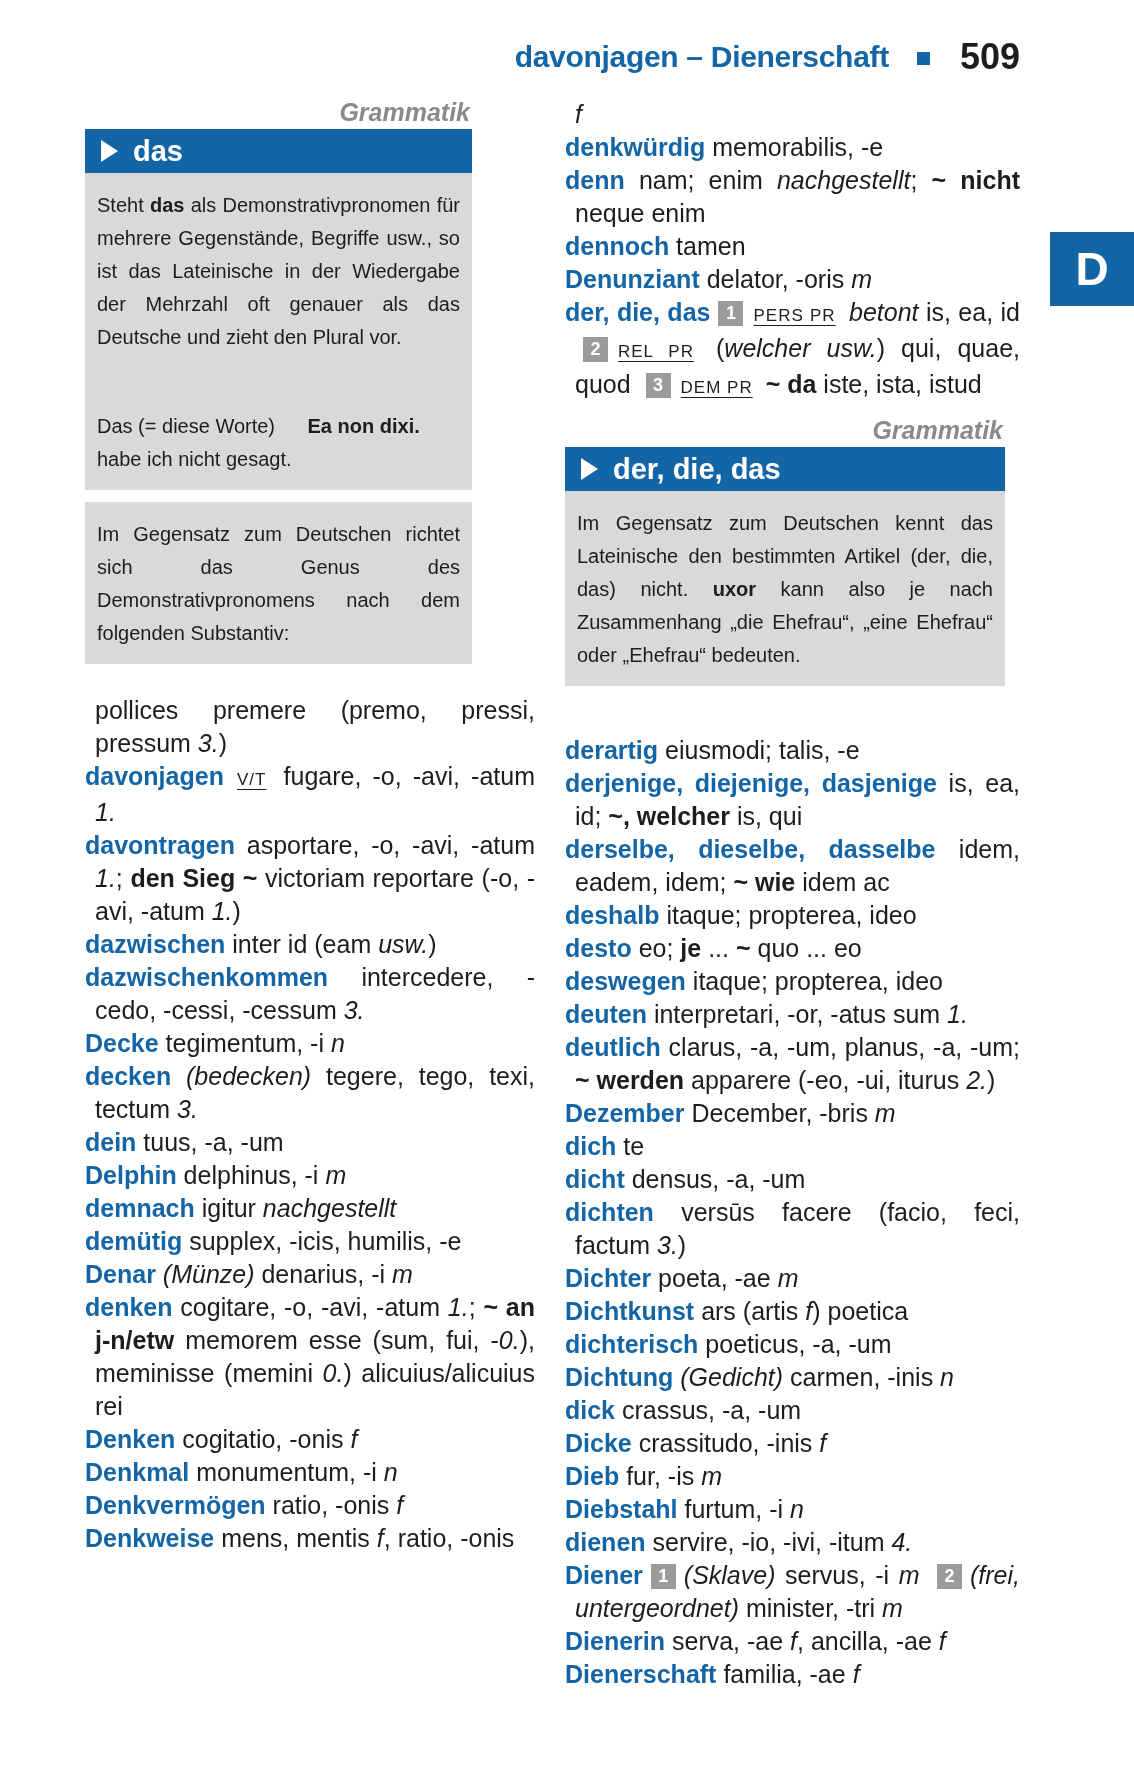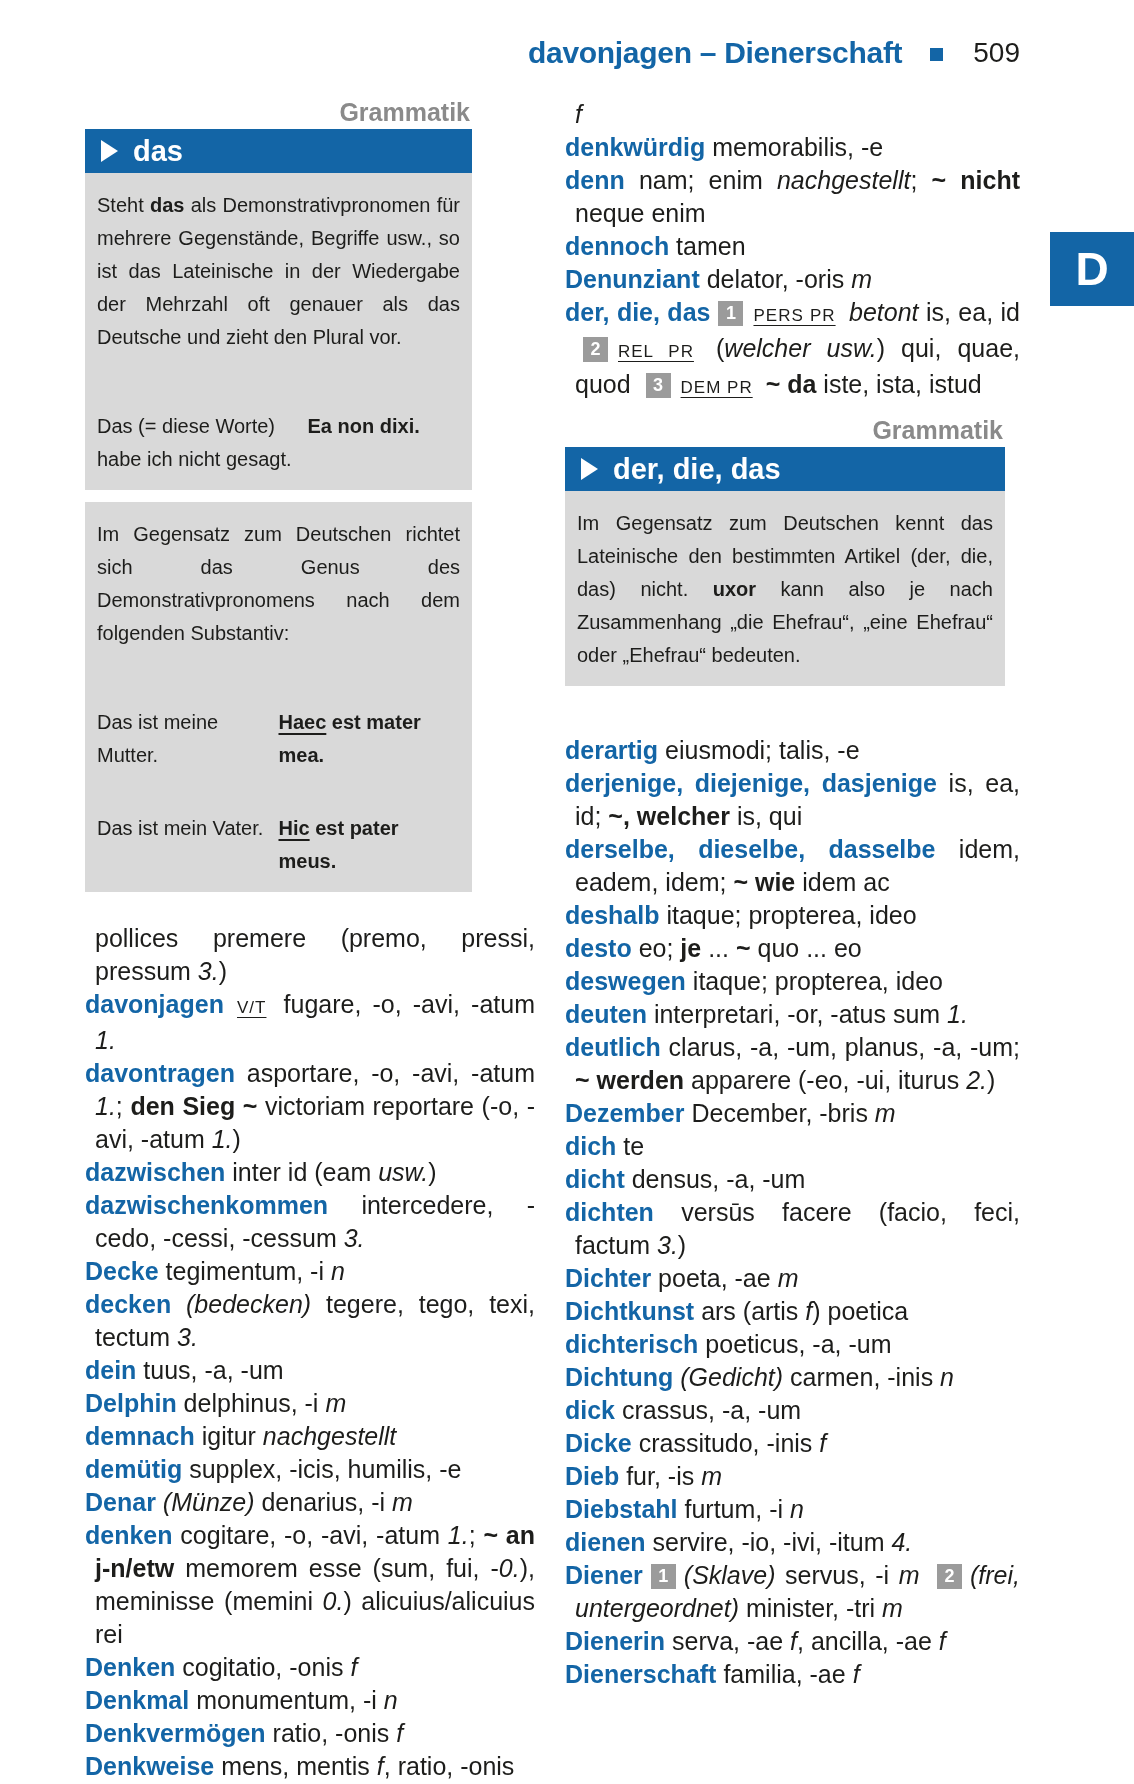--- a/index.html
+++ b/index.html
@@ -14,38 +14,38 @@
     width:1134px;height:1784px;background:#ffffff;position:relative;
     font-family:"Liberation Sans", sans-serif;color:var(--ink);
     -webkit-font-smoothing:antialiased;
   }
   .page{position:relative;width:1134px;height:1784px;overflow:hidden;}
 
   
   .header{position:absolute;top:36px;right:114px;display:flex;align-items:center;}
   .header .range{color:var(--accent);font-weight:bold;font-size:30px;letter-spacing:-0.3px;}
   .header .sq{width:13px;height:13px;background:var(--accent);margin:2px 30px 0 28px;}
-  .header .pnum{font-weight:normal;font-size:28px;color:var(--ink);}
+  .header .pnum{font-weight:bold;font-size:36px;color:var(--ink);}
 
   
   .tab-d{
     position:absolute;top:232px;right:0;width:84px;height:74px;background:var(--accent);
     color:#fff;font-weight:bold;font-size:46px;display:flex;align-items:center;justify-content:center;
   }
 
   
   .col{position:absolute;top:98px;}
   .col-left{left:85px;width:450px;}
   .col-right{left:565px;width:455px;}
 
   
   .gram-wrap{margin:0;}
   .gram-wrap.w-left{width:387px;}
   .gram-wrap.w-right{width:440px;}
-  .gram-label{font-weight:bold;font-size:25px;color:var(--label);text-align:right;margin:0 2px 2px 0;}
+  .gram-label{font-weight:bold;font-size:25px;color:var(--label);text-align:right;margin:0 2px 2px 0;font-style:italic;}
   .gram-head{
     background:var(--accent);color:#fff;font-weight:bold;font-size:29px;height:44px;
     display:flex;align-items:center;padding:0 16px;box-sizing:border-box;
   }
   .tri{width:0;height:0;border-left:17px solid #ffffff;border-top:11px solid transparent;
     border-bottom:11px solid transparent;margin-right:15px;flex:0 0 auto;}
   .gram-body{background:var(--boxbg);padding:16px 12px 14px;font-size:20px;line-height:33px;}
   .gram-body p{margin:0 0 16px;text-align:justify;}
   .gram-body p:last-child{margin-bottom:0;}
   .ex-table{display:flex;flex-direction:column;margin-top:8px;}
@@ -112,30 +112,20 @@
               <div class="ex-left"><span class="sg-p">Das (= diese Worte) habe ich nicht gesagt.</span></div>
               <div class="ex-right"><span class="sg-b">Ea non dixi.</span></div>
             </div>
           </div>
       </div>
     </div>
 
     <div class="gram-wrap w-left mt12">
       <div class="gram-body">
         <p><span class="sg-p">Im Gegensatz zum Deutschen richtet sich das Genus des Demonstrativpronomens nach dem folgenden Substantiv:</span></p>
-        <div class="ex-table ex-genus">
-            <div class="ex-row">
-              <div class="ex-left"><span class="sg-p">Das ist meine Mutter.</span></div>
-              <div class="ex-right"><span class="sg-bu">Haec</span><span class="sg-b"> est mater mea.</span></div>
-            </div>
-            <div class="ex-row">
-              <div class="ex-left"><span class="sg-p">Das ist mein Vater.</span></div>
-              <div class="ex-right"><span class="sg-bu">Hic</span><span class="sg-b"> est pater meus.</span></div>
-            </div>
-          </div>
       </div>
     </div>
 
     <div class="entries mt30">
         <p class="entry cont"><span class="sg-p">pollices premere (premo, pressi, pressum </span><span class="sg-it">3.</span><span class="sg-p">)</span></p>
         <p class="entry"><span class="sg-hw">davonjagen</span><span class="sg-p"> </span><span class="sg-lbl">V/T</span><span class="sg-p"> fugare, -o, -avi, -atum </span><span class="sg-it">1.</span></p>
         <p class="entry"><span class="sg-hw">davontragen</span><span class="sg-p"> asportare, -o, -avi, -atum </span><span class="sg-it">1.</span><span class="sg-p">; </span><span class="sg-b">den Sieg ~</span><span class="sg-p"> victoriam reportare (-o, -avi, -atum </span><span class="sg-it">1.</span><span class="sg-p">)</span></p>
         <p class="entry"><span class="sg-hw">dazwischen</span><span class="sg-p"> inter id (eam </span><span class="sg-it">usw.</span><span class="sg-p">)</span></p>
         <p class="entry"><span class="sg-hw">dazwischenkommen</span><span class="sg-p"> intercedere, -cedo, -cessi, -cessum </span><span class="sg-it">3.</span></p>
         <p class="entry"><span class="sg-hw">Decke</span><span class="sg-p"> tegimentum, -i </span><span class="sg-it">n</span></p>

